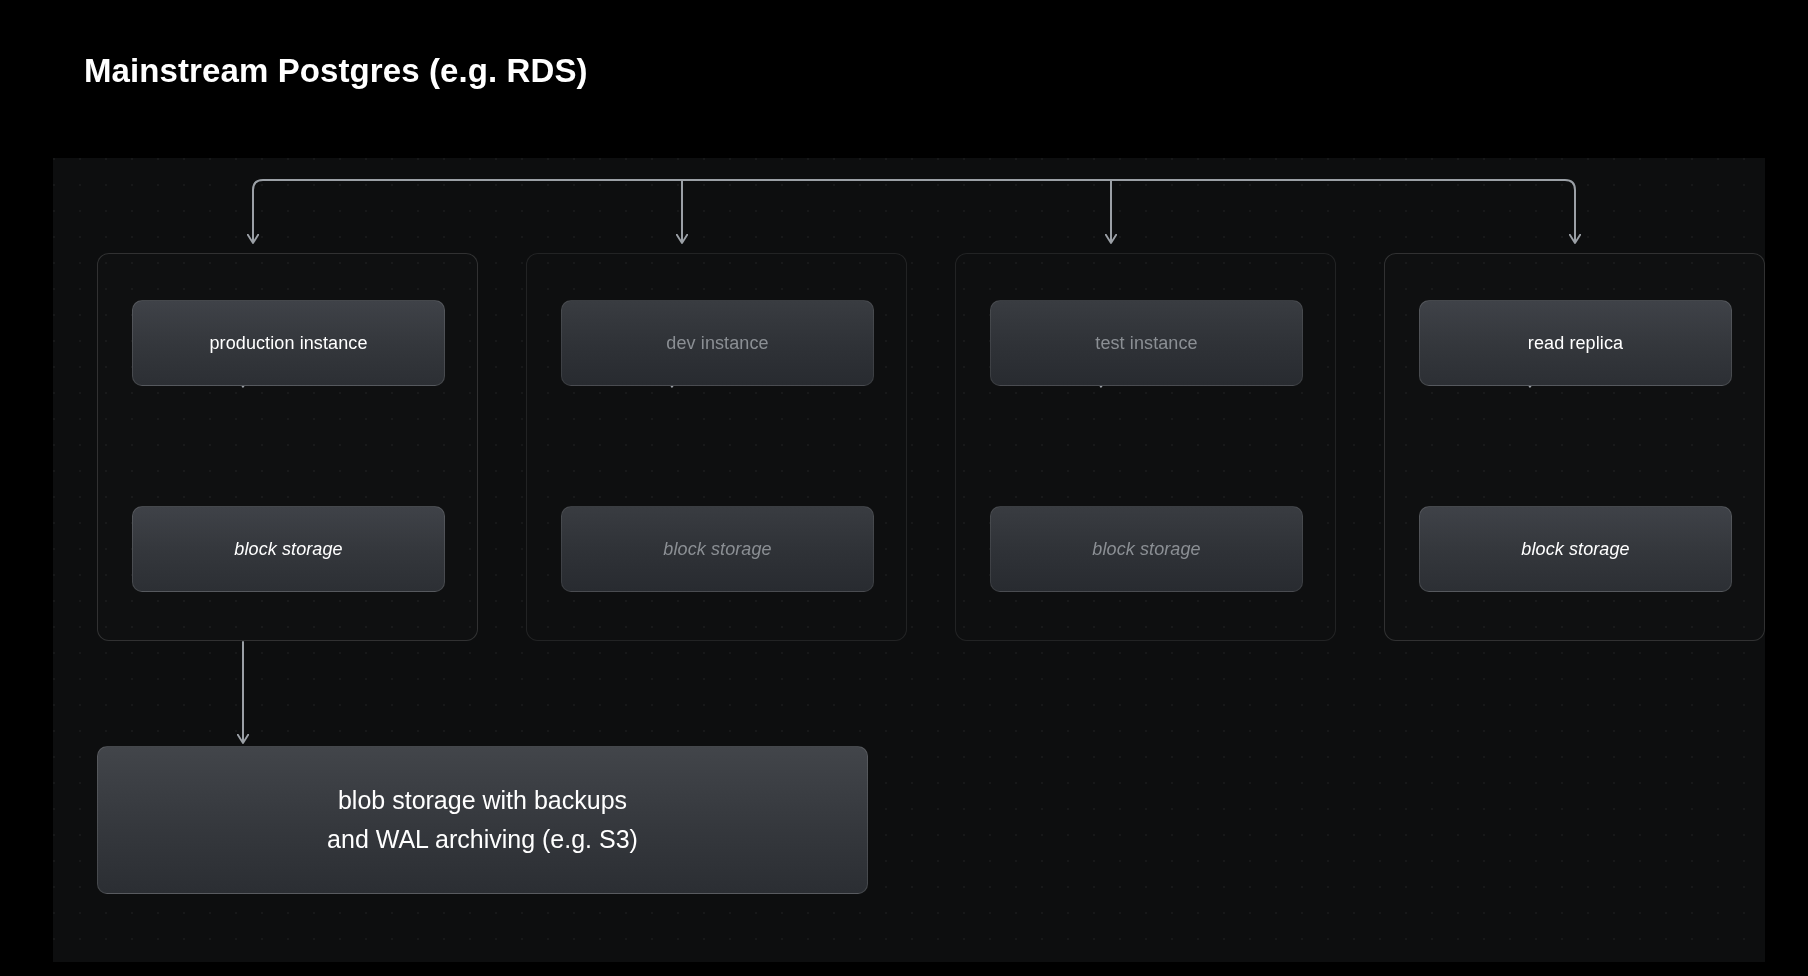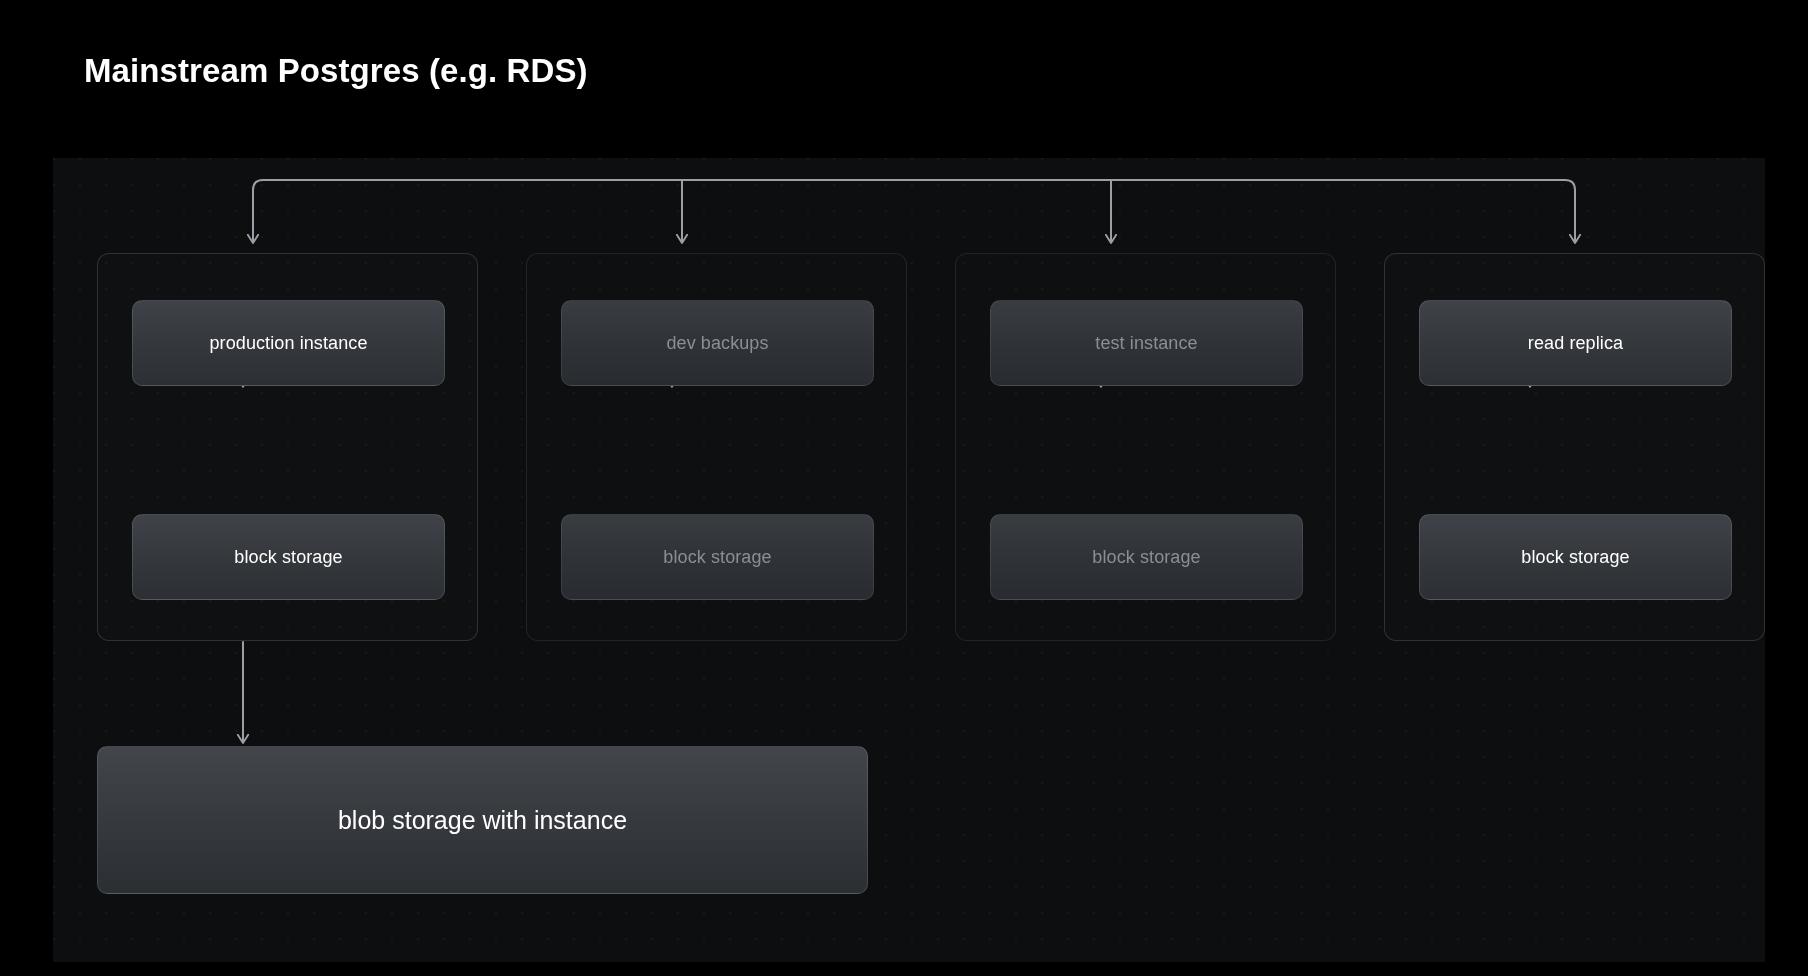--- a/index.html
+++ b/index.html
@@ -53,21 +53,21 @@
     display:flex;align-items:center;justify-content:center;
     font-size:18px;color:#ffffff;letter-spacing:.1px;
     text-align:center;line-height:1.15;
   }
   .card.dim{
     background:linear-gradient(180deg,#393c41 0%,#2f3237 52%,#282b30 100%);
     border-color:rgba(255,255,255,.085);
     color:#8b8f94;
   }
   .card.top{top:46px;}
-  .card.bot{top:260px;}
+  .card.bot{top:252px;font-style:italic;}
 
   .blob{
     position:absolute;left:44px;top:588px;width:771px;height:148px;
     border-radius:10px;
     background:linear-gradient(180deg,#42454a 0%,#35383d 55%,#2b2e33 100%);
     border:1px solid rgba(255,255,255,.12);
     box-sizing:border-box;
     display:flex;flex-direction:column;align-items:center;justify-content:center;
     font-size:25px;color:#ffffff;line-height:1.56;text-align:center;
   }
@@ -106,32 +106,33 @@
         <path d="M 190 484 L 190 584" marker-end="url(#ah)"></path>
       </g>
     </svg>
 
     <div class="group g1">
       <div class="card top">production instance</div>
       <div class="card bot">block storage</div>
     </div>
 
     <div class="group g2 dim">
-      <div class="card top dim">dev backups</div>
+      <div class="card top dim">dev instance</div>
       <div class="card bot dim">block storage</div>
     </div>
 
     <div class="group g3 dim">
       <div class="card top dim">test instance</div>
       <div class="card bot dim">block storage</div>
     </div>
 
     <div class="group g4">
       <div class="card top">read replica</div>
       <div class="card bot">block storage</div>
     </div>
 
     <div class="blob">
-      <span>blob storage with instance</span>
+      <span>blob storage with backups</span>
+      <span>and WAL archiving (e.g. S3)</span>
     </div>
 
   </div>
 </div>
 
 </body></html>

